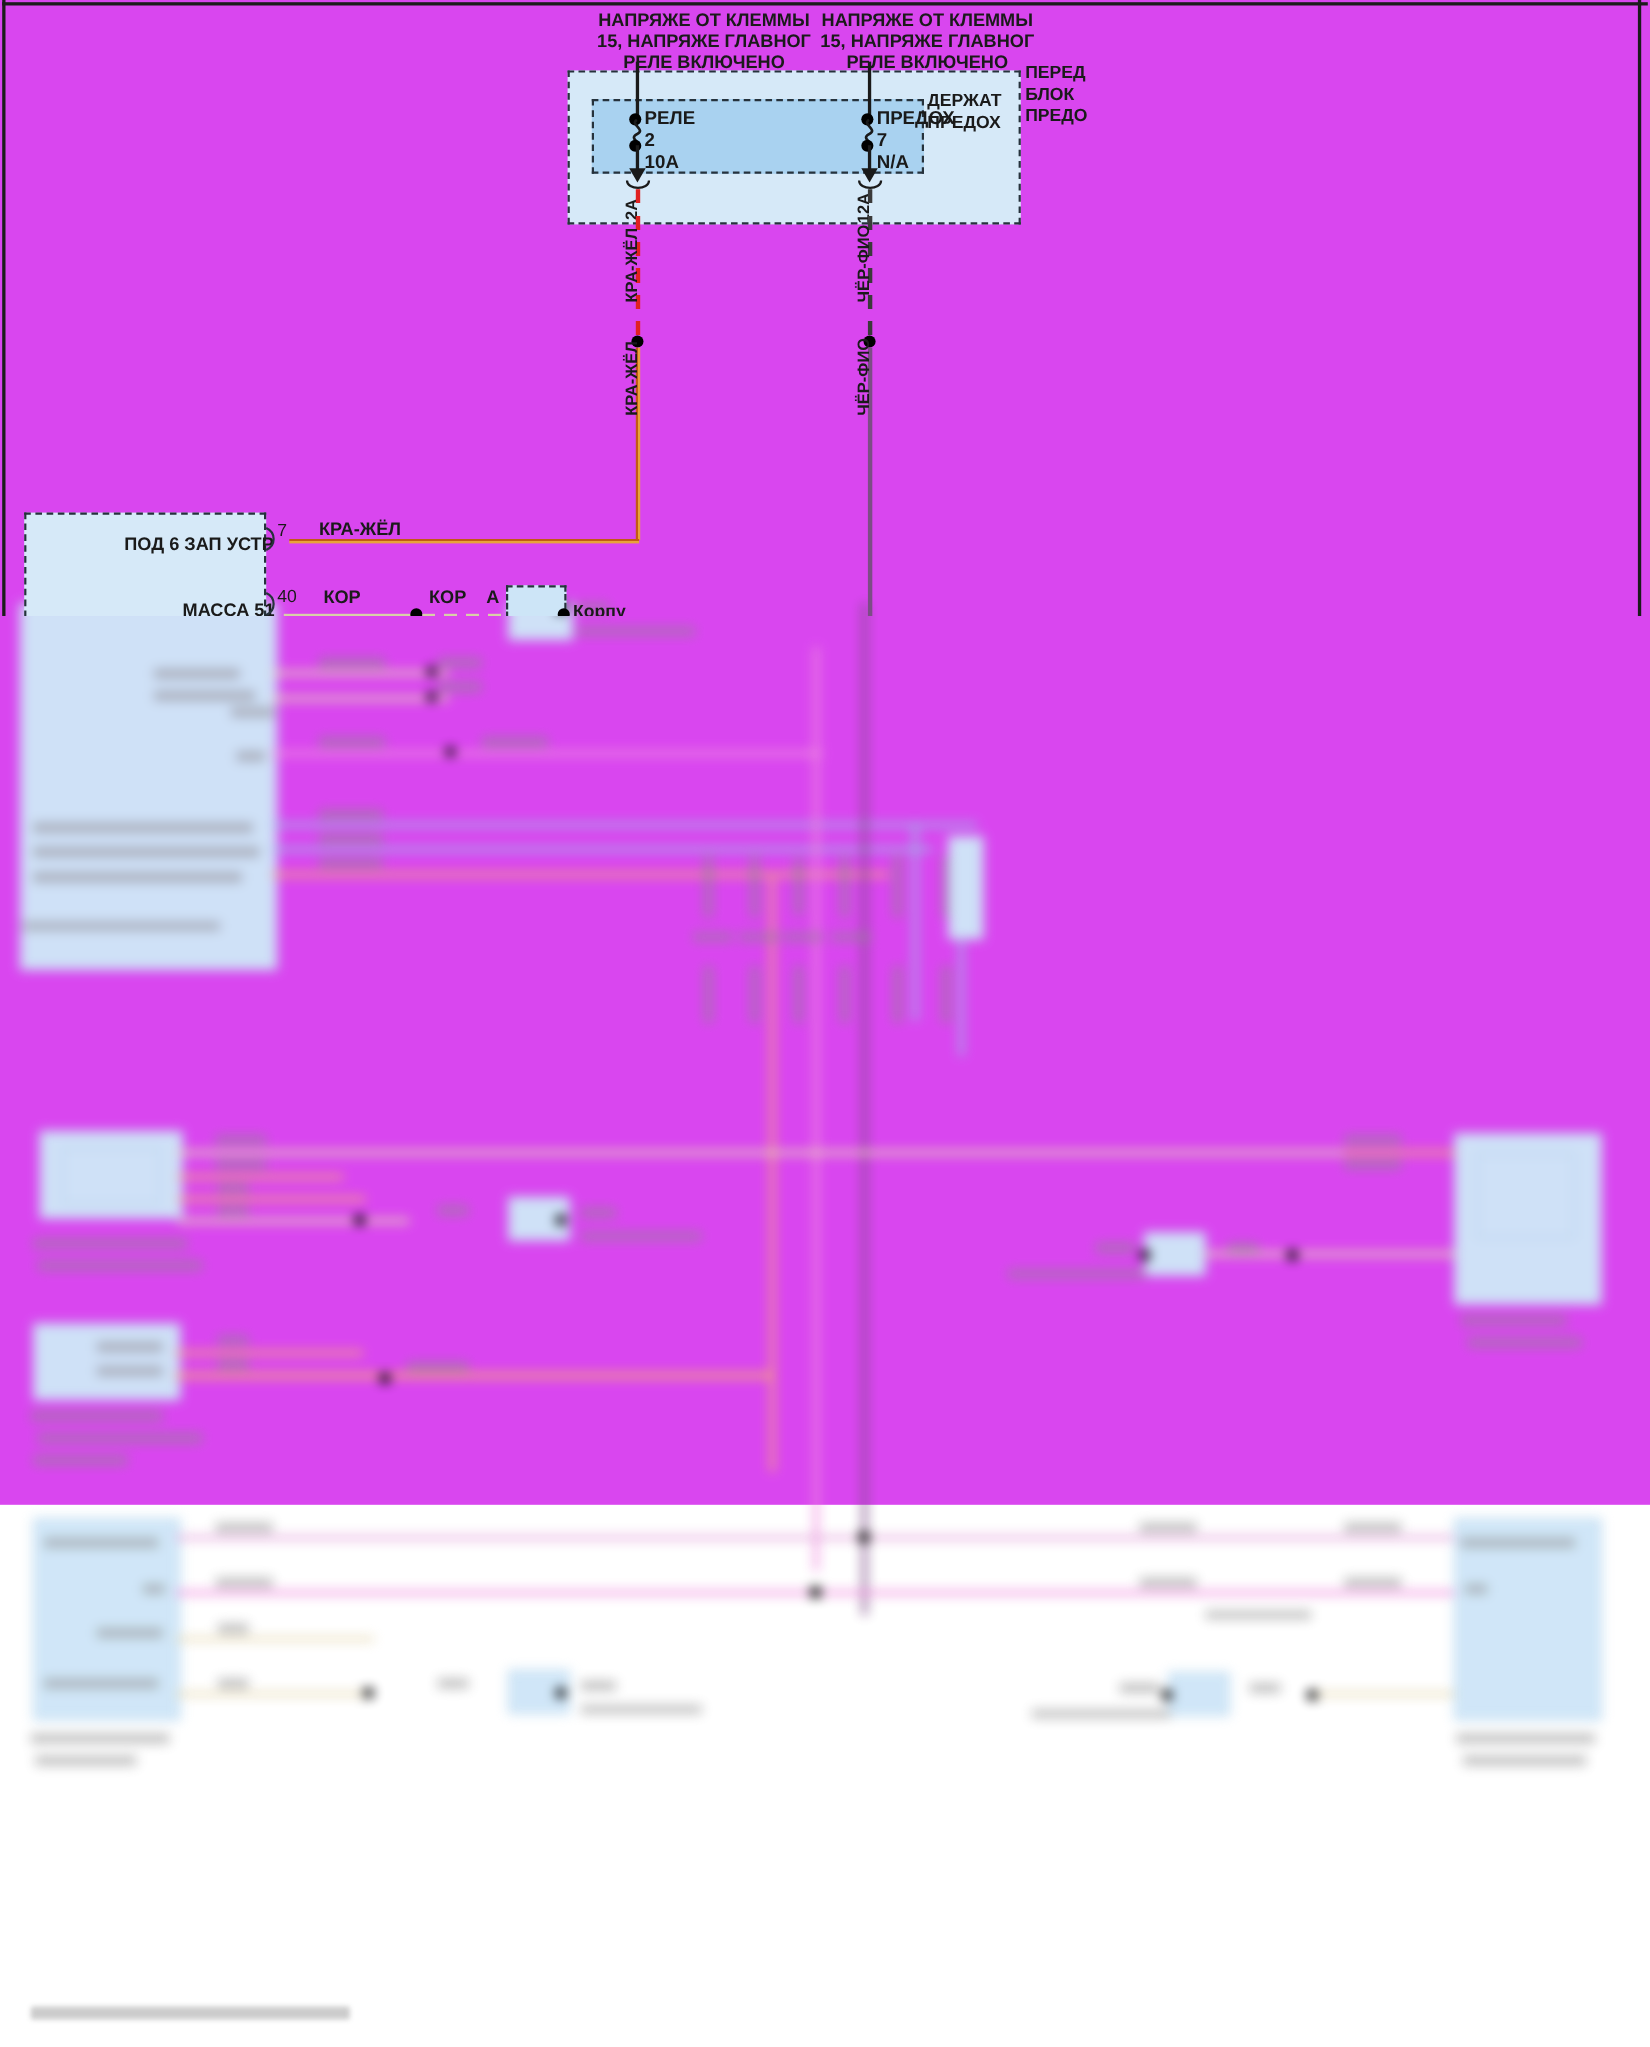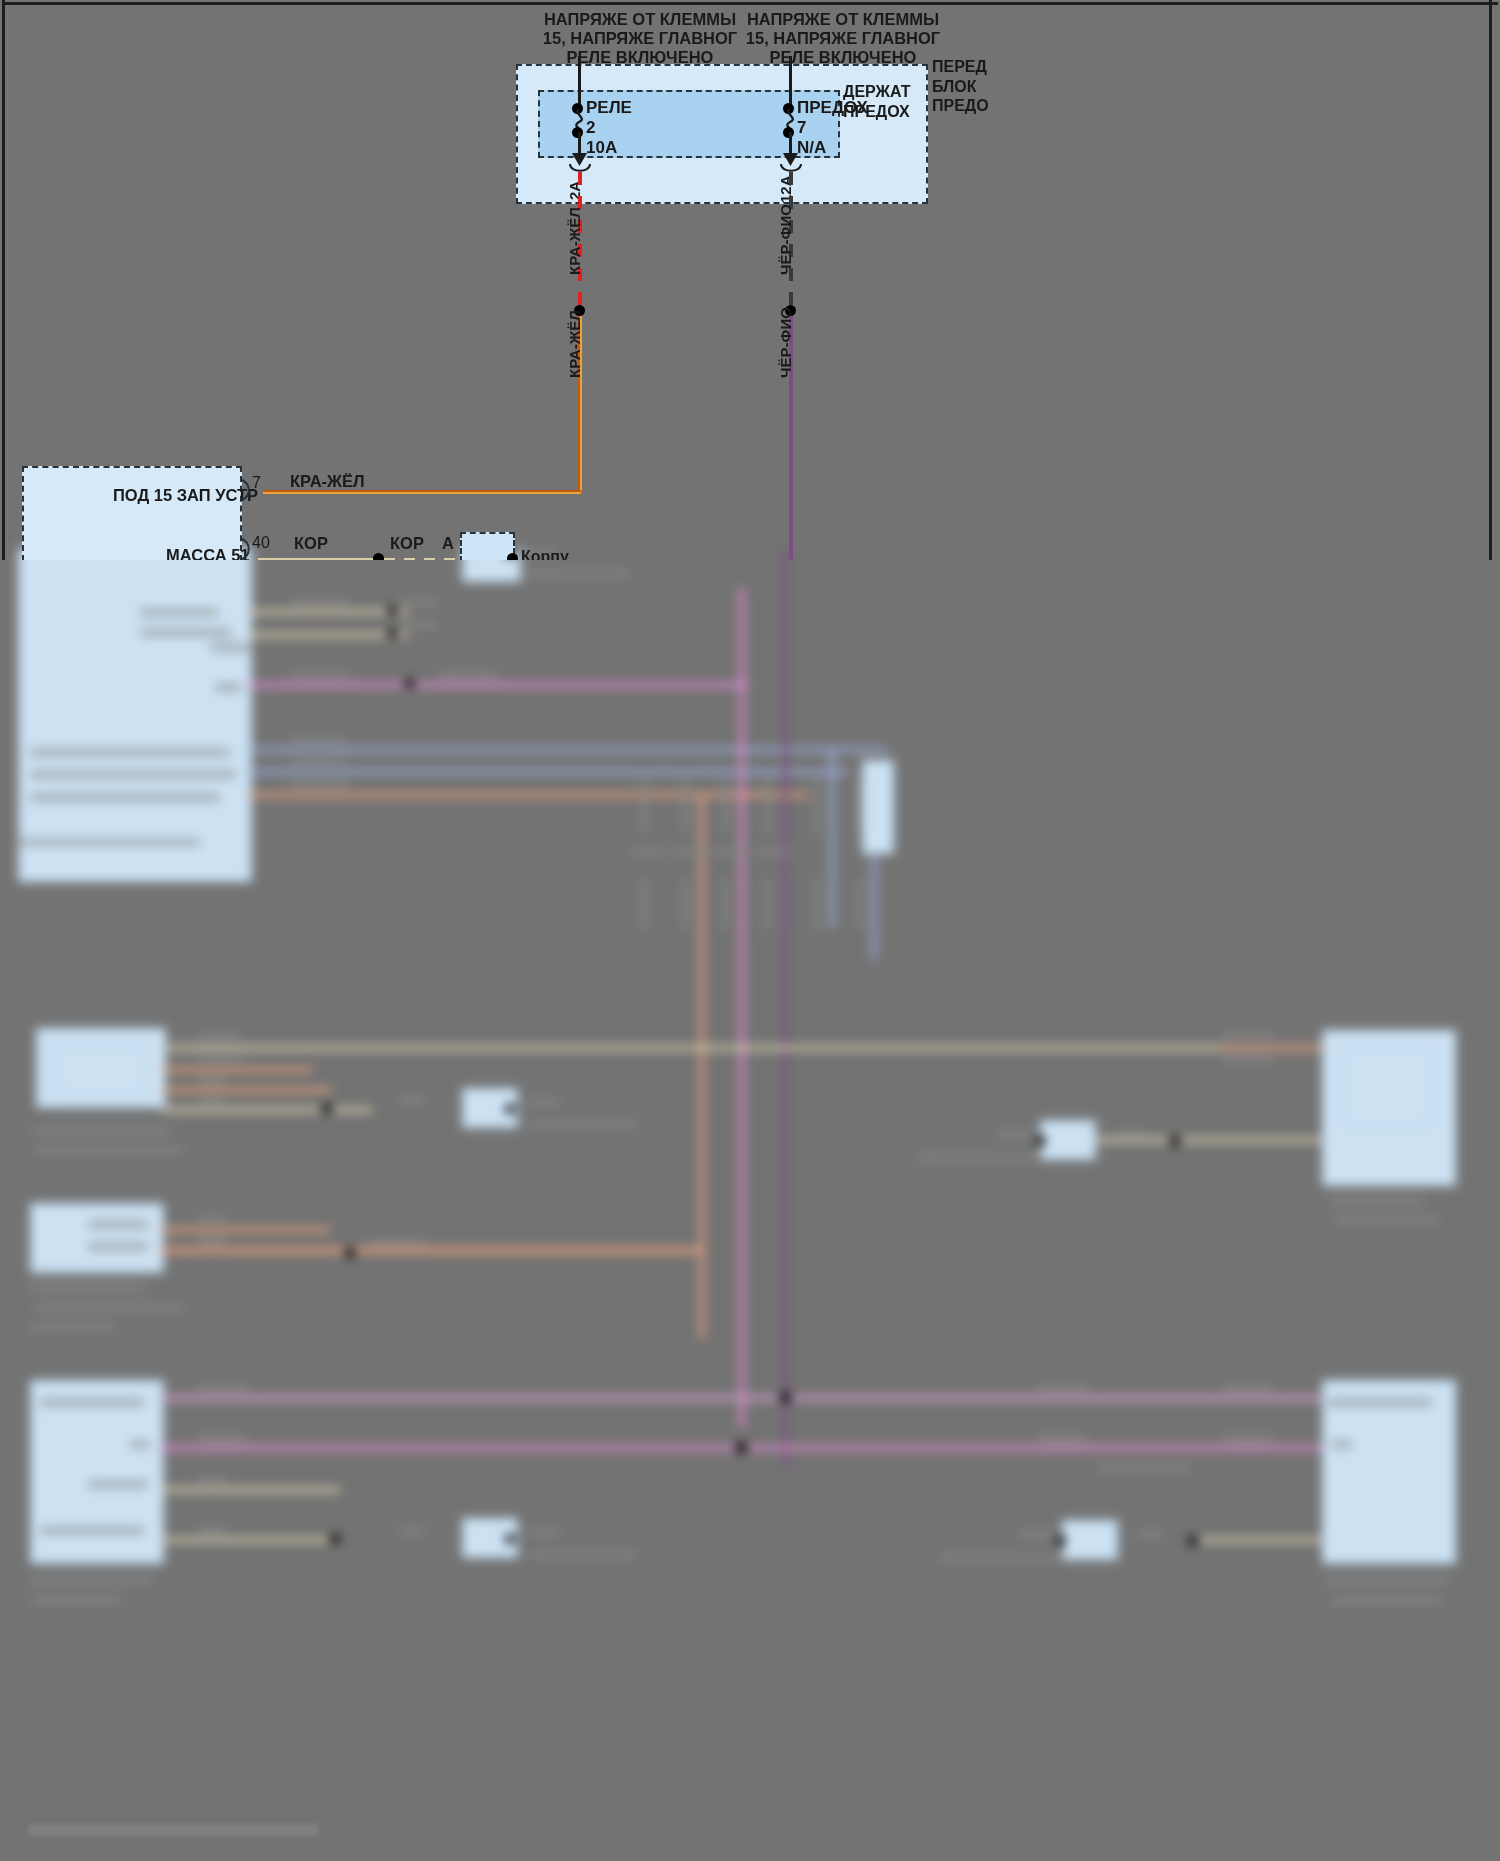--- a/index.html
+++ b/index.html
@@ -1,22 +1,22 @@
 <!DOCTYPE html>
 <html><head>
 <meta charset="utf-8">
 <style>
   html,body{margin:0;padding:0;background:#fff;}
   body{width:1500px;height:1861px;position:relative;
        font-family:"Liberation Sans","DejaVu Sans",sans-serif;
        color:#1a1a1a;overflow:hidden;}
 
   
-  #frame{position:absolute;left:0;top:0;width:1500px;height:1861px;
-         background:#737373;}
+  #frame{position:absolute;left:0;top:0;width:1500px;height:1368px;
+         background:#d946ef;}
   .border-l{position:absolute;left:2px;top:0;width:3px;height:660px;background:#1c1c1c;}
   .border-t{position:absolute;left:2px;top:2px;width:1496px;height:3px;background:#1c1c1c;}
   .border-r{position:absolute;left:1489px;top:0;width:3px;height:660px;background:#1c1c1c;}
 
   
   .lbl{position:absolute;white-space:pre;line-height:1.15;}
   .ctr{text-align:center;}
   .vert{transform-origin:0 0;transform:rotate(-90deg);white-space:nowrap;}
   .wire{position:absolute;}
   .dot{position:absolute;width:11px;height:11px;border-radius:50%;background:#000;}
@@ -283,21 +283,21 @@
     <div class="wire" style="left:789px;top:172px;width:3.5px;height:140px;
                 background:repeating-linear-gradient(180deg,#3a3a3a 0 13px,transparent 13px 24px);"></div>
     <div class="dot" style="left:785px;top:305px;"></div>
     <div class="lbl vert" style="left:777px;top:275px;font-size:15px;font-weight:600;">ЧЁР-ФИО</div>
 
     <div class="wire" style="left:789px;top:316px;width:3.5px;height:245px;background:#7c4d86;"></div>
     <div class="lbl vert" style="left:777px;top:378px;font-size:15px;font-weight:600;">ЧЁР-ФИО</div>
 
     <div class="box-dash box-fill-1" style="left:22px;top:466px;width:220px;height:95px;border-bottom:none;"></div>
 
-    <div class="lbl" style="left:113px;top:486px;font-size:16.5px;font-weight:600;">ПОД 15 ЗАП УСТР</div>
+    <div class="lbl" style="left:113px;top:486px;font-size:16.5px;font-weight:600;">ПОД 6 ЗАП УСТР</div>
     <svg style="position:absolute;left:240px;top:479px;" width="14" height="22" viewBox="0 0 14 22">
       <path d="M2 1 C11 5, 11 17, 2 21" stroke="#26323c" stroke-width="2" fill="none"></path>
     </svg>
     <div class="lbl" style="left:252px;top:474px;font-size:16px;">7</div>
     <div class="lbl" style="left:290px;top:472px;font-size:16.5px;font-weight:600;">КРА-ЖЁЛ</div>
 
     <div class="lbl" style="left:166px;top:546px;font-size:16.5px;font-weight:600;">МАССА 51</div>
     <svg style="position:absolute;left:240px;top:538px;" width="14" height="22" viewBox="0 0 14 22">
       <path d="M2 1 C11 5, 11 17, 2 21" stroke="#26323c" stroke-width="2" fill="none"></path>
     </svg>

